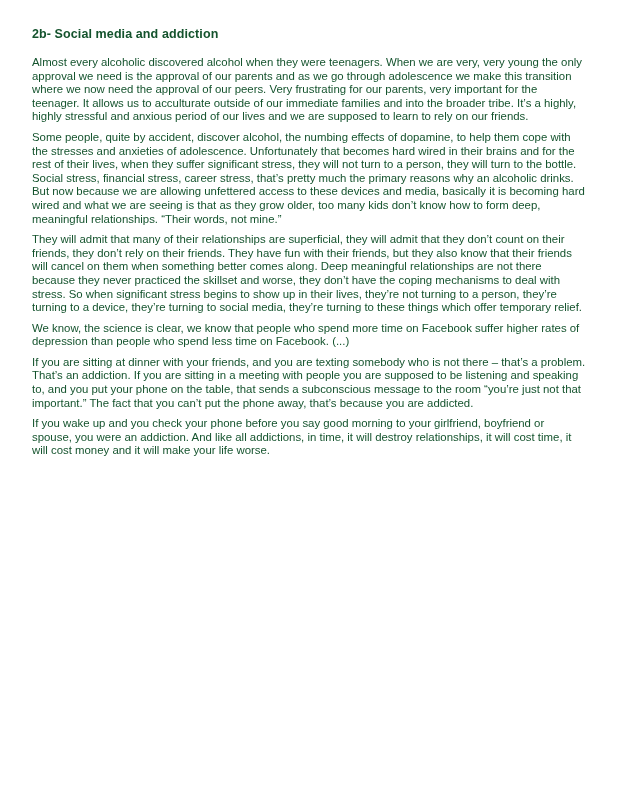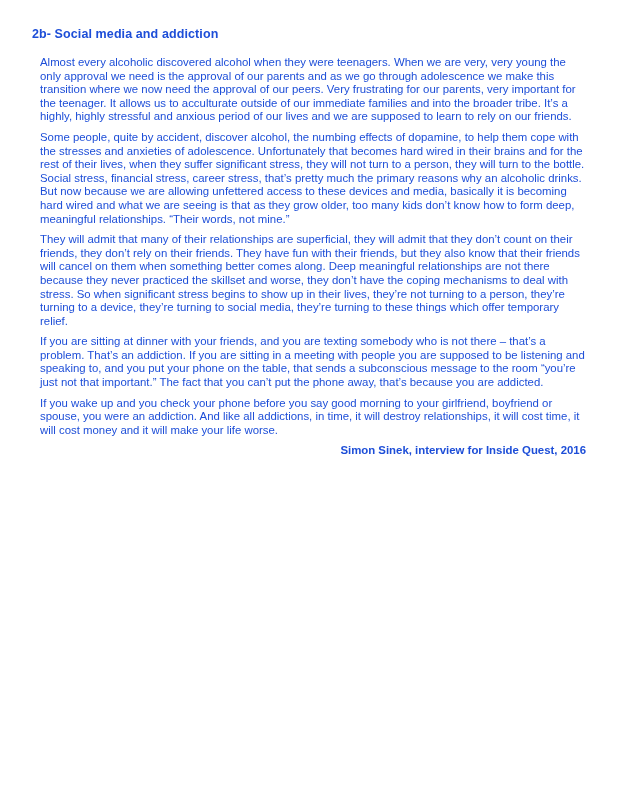--- a/index.html
+++ b/index.html
@@ -6,35 +6,35 @@
     margin: 0;
     padding: 0;
     background: #ffffff;
   }
   .page {
     position: relative;
     width: 618px;
     height: 800px;
     box-sizing: border-box;
     background: #ffffff;
-    color: #1d4ed8;
+    color: #14532d;
     padding: 27px 32px 0 32px;
     font-family: "Liberation Sans", "DejaVu Sans", sans-serif;
     overflow: hidden;
   }
   .doc-title {
     font-size: 12.5px;
     font-weight: bold;
     margin: 0 0 15px 0;
     letter-spacing: 0.1px;
   }
   .body-para {
     font-size: 11.4px;
     line-height: 13.6px;
-    margin: 0 0 7px 8px;
+    margin: 0 0 7px 0;
     text-align: left;
   }
   .attribution {
     font-size: 11.4px;
     line-height: 13.6px;
     font-weight: bold;
     text-align: right;
     margin: 3px 0 0 0;
   }
 </style>
@@ -43,19 +43,19 @@
 
 <div class="page">
   <h1 class="doc-title">2b- Social media and addiction</h1>
 
   <p class="body-para">Almost every alcoholic discovered alcohol when they were teenagers. When we are very, very young the only approval we need is the approval of our parents and as we go through adolescence we make this transition where we now need the approval of our peers. Very frustrating for our parents, very important for the teenager. It allows us to acculturate outside of our immediate families and into the broader tribe. It’s a highly, highly stressful and anxious period of our lives and we are supposed to learn to rely on our friends.</p>
 
   <p class="body-para">Some people, quite by accident, discover alcohol, the numbing effects of dopamine, to help them cope with the stresses and anxieties of adolescence. Unfortunately that becomes hard wired in their brains and for the rest of their lives, when they suffer significant stress, they will not turn to a person, they will turn to the bottle. Social stress, financial stress, career stress, that’s pretty much the primary reasons why an alcoholic drinks. But now because we are allowing unfettered access to these devices and media, basically it is becoming hard wired and what we are seeing is that as they grow older, too many kids don’t know how to form deep, meaningful relationships. “Their words, not mine.”</p>
 
   <p class="body-para">They will admit that many of their relationships are superficial, they will admit that they don’t count on their friends, they don’t rely on their friends. They have fun with their friends, but they also know that their friends will cancel on them when something better comes along. Deep meaningful relationships are not there because they never practiced the skillset and worse, they don’t have the coping mechanisms to deal with stress. So when significant stress begins to show up in their lives, they’re not turning to a person, they’re turning to a device, they’re turning to social media, they’re turning to these things which offer temporary relief.</p>
 
+  <p class="body-para">We know, the science is clear, we know that people who spend more time on Facebook suffer higher rates of depression than people who spend less time on Facebook. (...)</p>
 
   <p class="body-para">If you are sitting at dinner with your friends, and you are texting somebody who is not there – that’s a problem. That’s an addiction. If you are sitting in a meeting with people you are supposed to be listening and speaking to, and you put your phone on the table, that sends a subconscious message to the room “you’re just not that important.” The fact that you can’t put the phone away, that’s because you are addicted.</p>
 
   <p class="body-para">If you wake up and you check your phone before you say good morning to your girlfriend, boyfriend or spouse, you were an addiction. And like all addictions, in time, it will destroy relationships, it will cost time, it will cost money and it will make your life worse.</p>
 
-  <p class="attribution">Simon Sinek, interview for Inside Quest, 2016</p>
 </div>
 
 </body></html>

